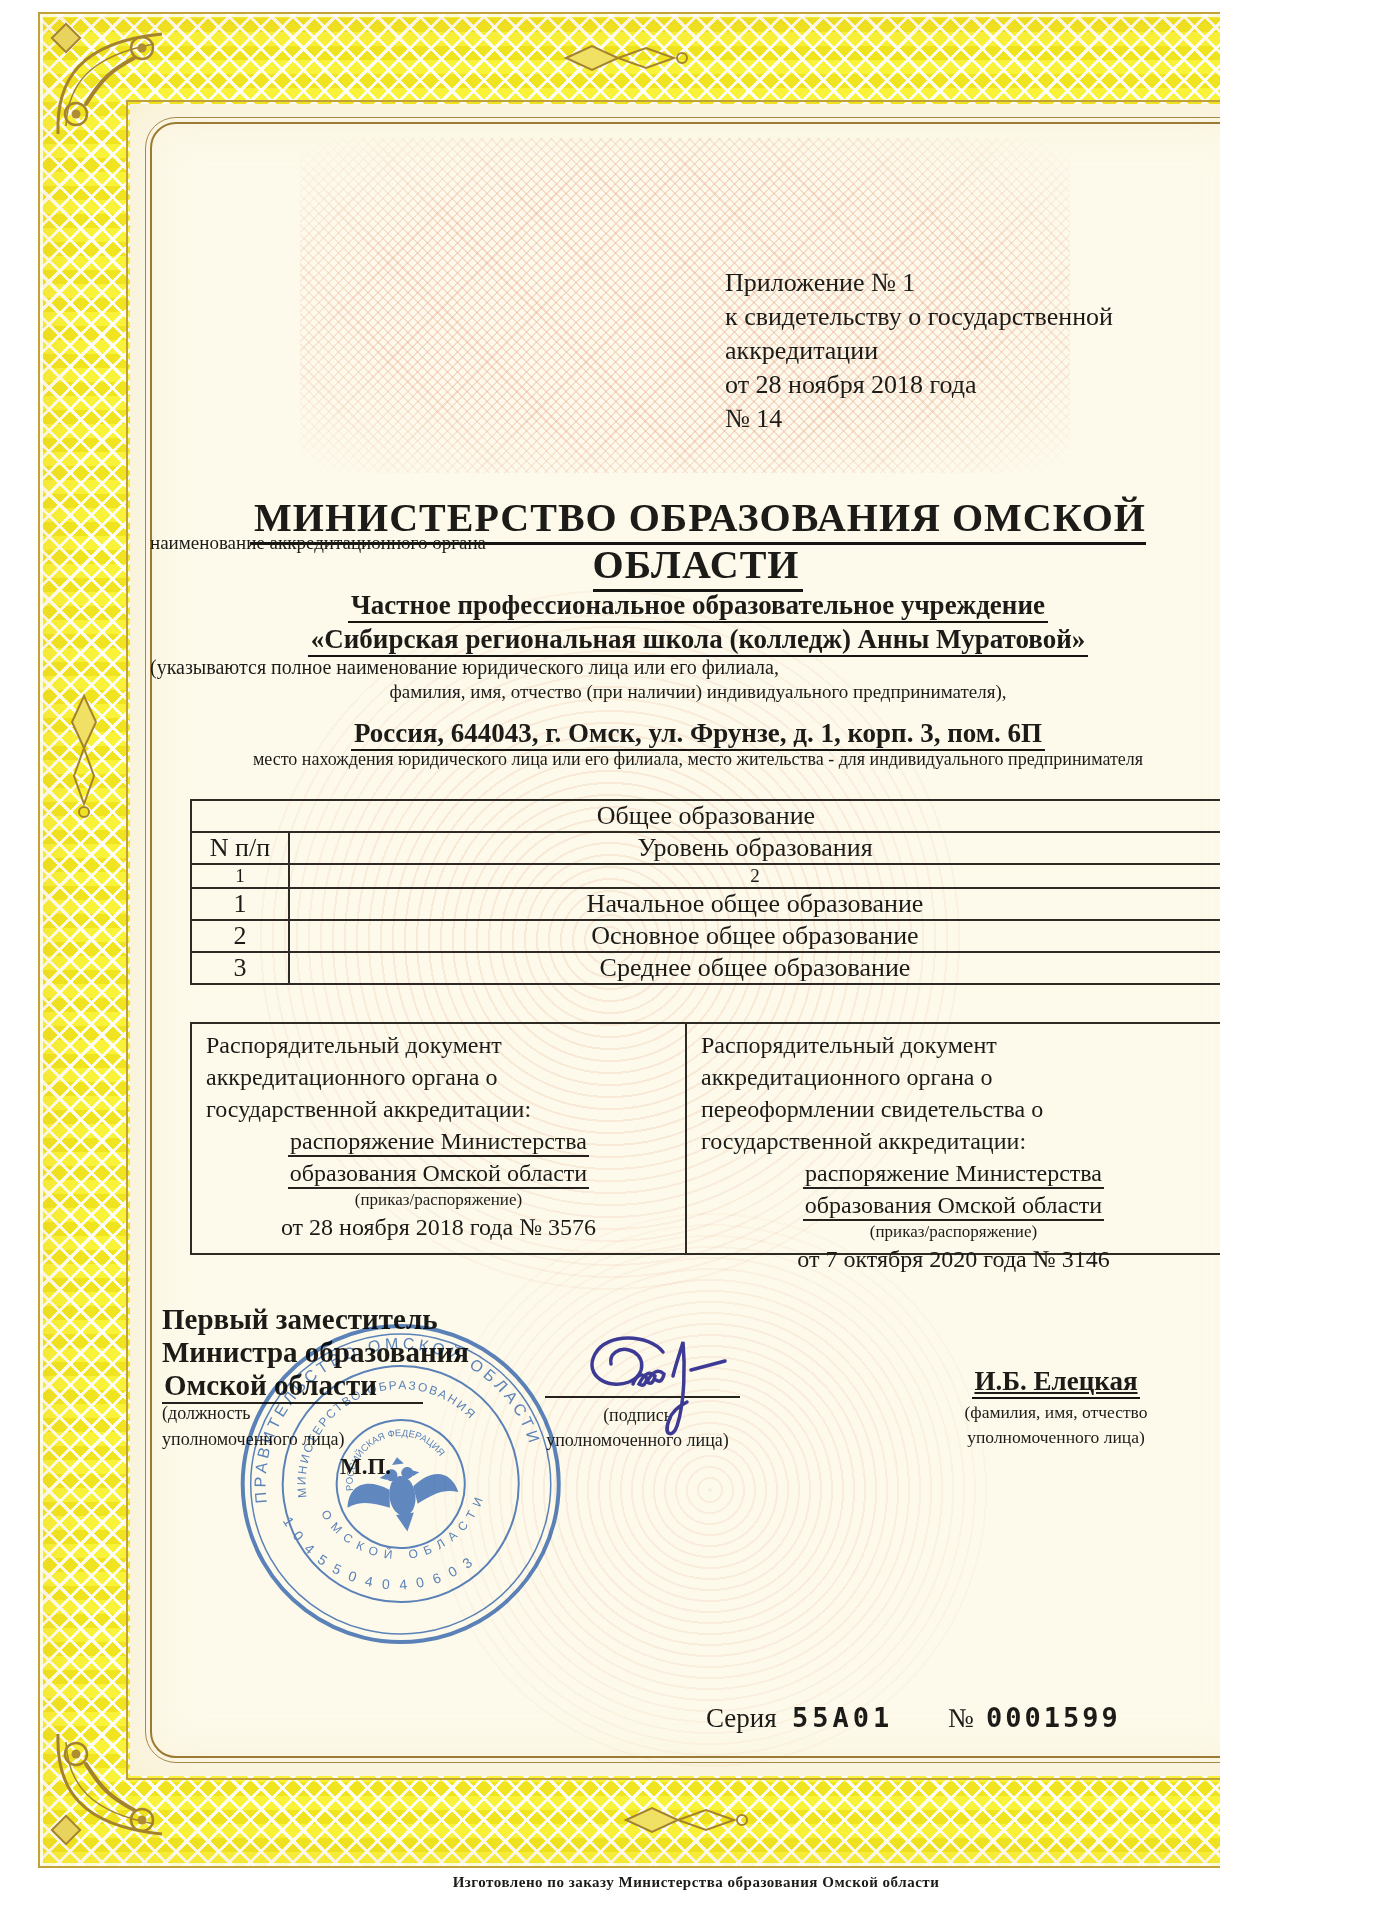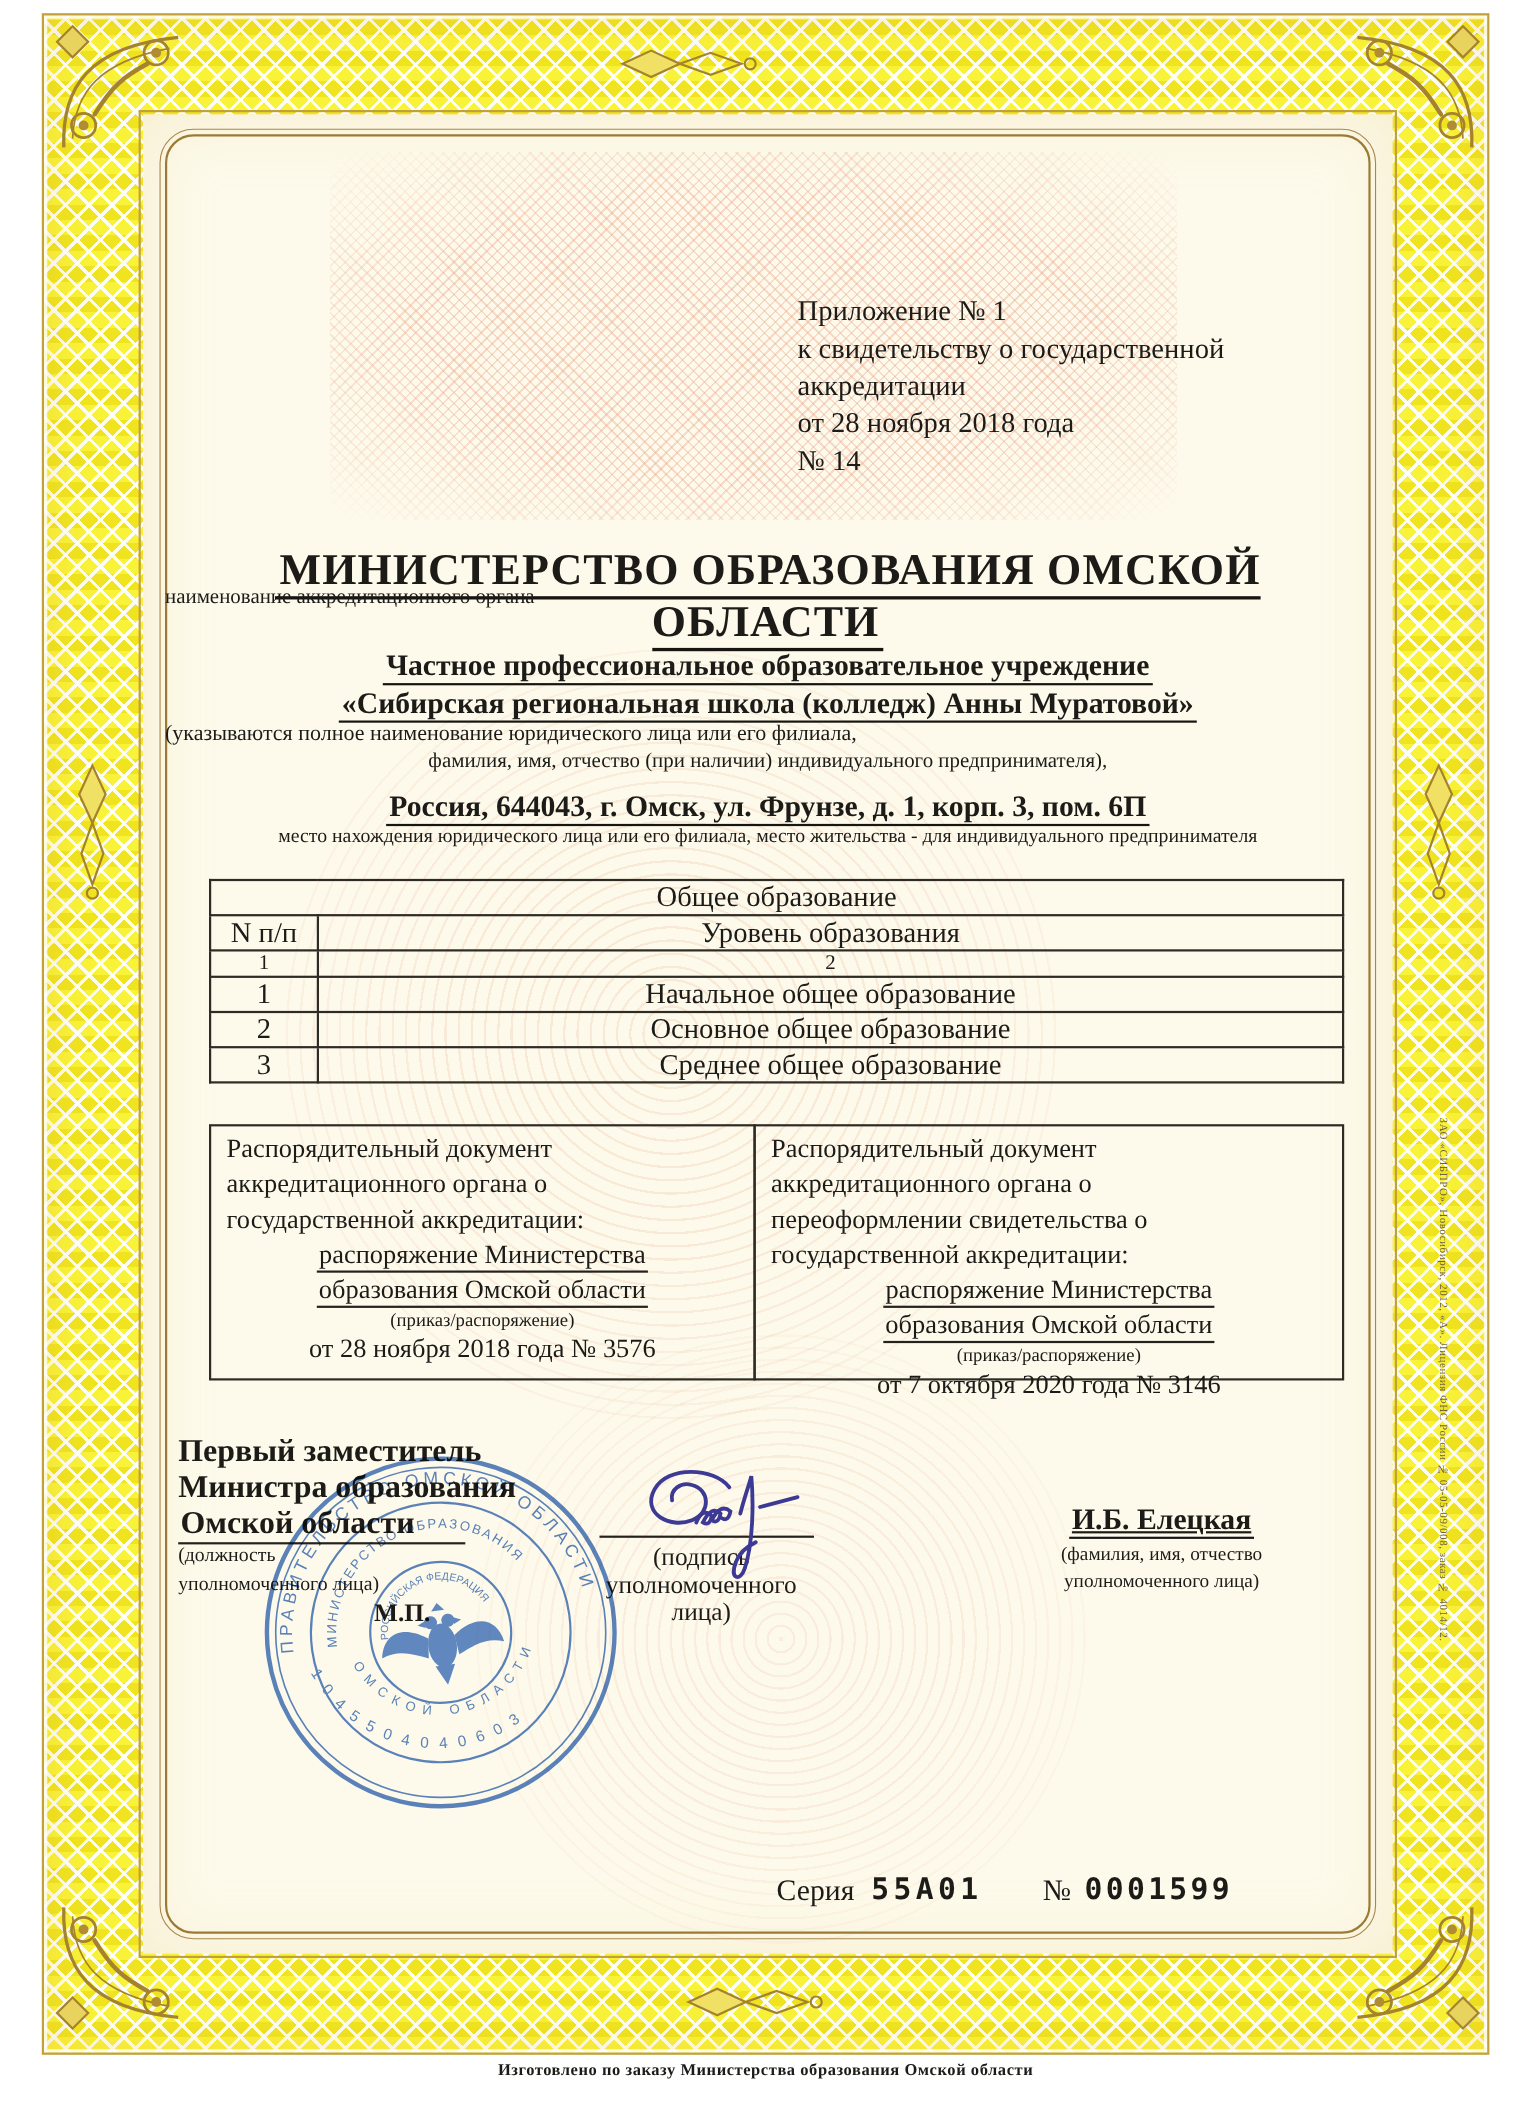--- a/index.html
+++ b/index.html
@@ -1,16 +1,16 @@
 <!DOCTYPE html>
 <html><head>
 <meta charset="utf-8">
 <style>
   html,body{margin:0;padding:0;background:#ffffff;}
-  .page{position:relative;width:1396px;height:1920px;background:#ffffff;overflow:hidden;
+  .page{position:relative;width:1220px;height:1920px;background:#ffffff;overflow:hidden;
         font-family:"Liberation Serif", serif;color:#1c1b18;}
   .abs{position:absolute;}
 
   
   .band{left:38px;top:12px;width:1316px;height:1856px;border:2px solid #c2a03a;box-sizing:border-box;
     background:
       repeating-linear-gradient(45deg, rgba(255,255,255,.92) 0 3px, rgba(255,255,255,0) 3px 15px),
       repeating-linear-gradient(-45deg, rgba(255,255,255,.92) 0 3px, rgba(255,255,255,0) 3px 15px),
       repeating-linear-gradient(0deg, #f8f238 0 14px, #efe41f 14px 28px);
     box-shadow: inset 0 0 0 3px rgba(255,255,255,.8), inset 0 0 46px rgba(226,168,62,.28);}
@@ -73,21 +73,21 @@
   .obox .ctr{text-align:center;}
   .uline{border-bottom:2px solid #25221d;padding:0 2px 1px;}
   .obox .cap{text-align:center;font-size:17px;line-height:22px;}
 
   
   .pos{left:162px;top:1303px;font-weight:bold;font-size:29px;line-height:33px;}
   .pos .uline{padding-right:46px;}
   .pos-cap{left:162px;top:1400px;font-size:18px;line-height:26px;}
   .mp{left:340px;top:1454px;font-weight:bold;font-size:23px;}
   .sig-line{left:545px;top:1396px;width:195px;border-top:2px solid #25221d;}
-  .sig-cap{left:525px;top:1403px;width:225px;text-align:center;font-size:23px;line-height:25px;}
+  .sig-cap{left:525px;top:1403px;width:225px;text-align:center;font-size:18px;line-height:25px;}
   .name{left:938px;top:1366px;width:236px;text-align:center;font-weight:bold;font-size:27px;text-decoration:underline;}
   .name .uline{border-bottom:2.5px solid #171512;}
   .name-cap{left:938px;top:1400px;width:236px;text-align:center;font-size:17.5px;line-height:25px;}
 
   .stamp{left:235px;top:1318px;transform:rotate(-8deg);opacity:.85;mix-blend-mode:multiply;}
   .ink{left:545px;top:1330px;}
 
   
   .series-label{left:706px;top:1703px;font-size:27px;}
   .series-value{left:792px;top:1702px;font-family:"DejaVu Sans Mono",monospace;font-weight:bold;font-size:27px;letter-spacing:4px;}

